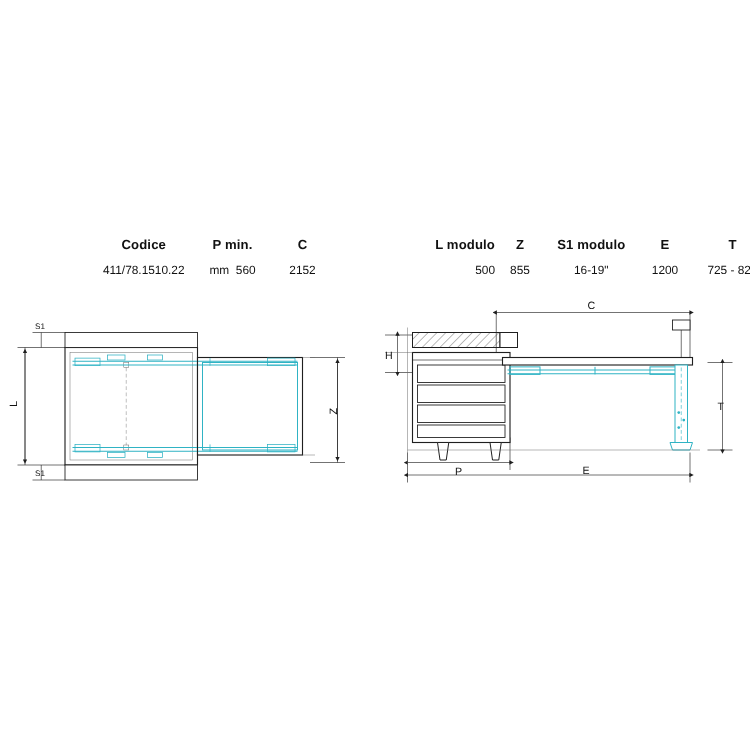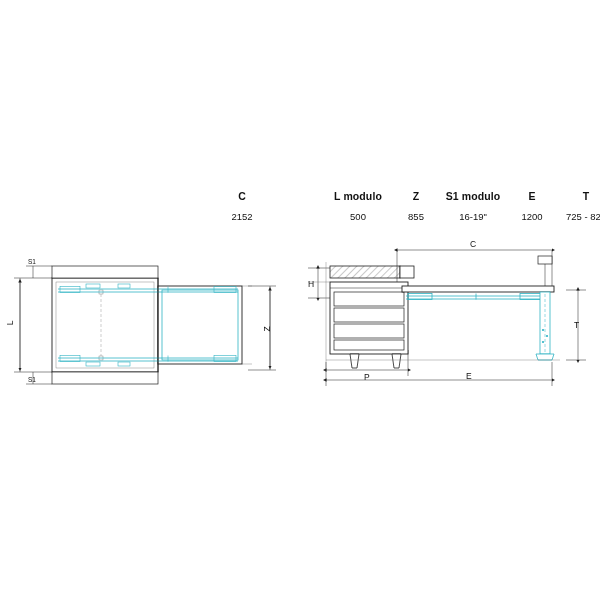--- a/index.html
+++ b/index.html
@@ -75,29 +75,39 @@
     font-size: 6.5px;
   }
 </style>
 </head>
 <body>
 
 <div id="sheet">
 
   <div class="spec-table">
 
-
+    <div class="spec-col" style="left:22px;width:110px;">
+      <div class="spec-head">Codice</div>
+      <div class="spec-val">411/78.1510.22</div>
+    </div>
+
+    <div class="spec-col" style="left:110px;width:76px;">
+      <div class="spec-head">P min.</div>
+      <div class="spec-val">
+        <span class="unit">mm</span>&nbsp;&nbsp;<span>560</span>
+      </div>
+    </div>
 
     <div class="spec-col" style="left:180px;width:48px;">
       <div class="spec-head">C</div>
       <div class="spec-val">2152</div>
     </div>
 
 
-    <div class="spec-col" style="left:282px;width:76px;">
+    <div class="spec-col" style="left:282px;width:76px;text-align:right;">
       <div class="spec-head">L modulo</div>
       <div class="spec-val">500</div>
     </div>
 
     <div class="spec-col" style="left:356px;width:44px;">
       <div class="spec-head">Z</div>
       <div class="spec-val">855</div>
     </div>
 
     <div class="spec-col" style="left:394px;width:82px;">

